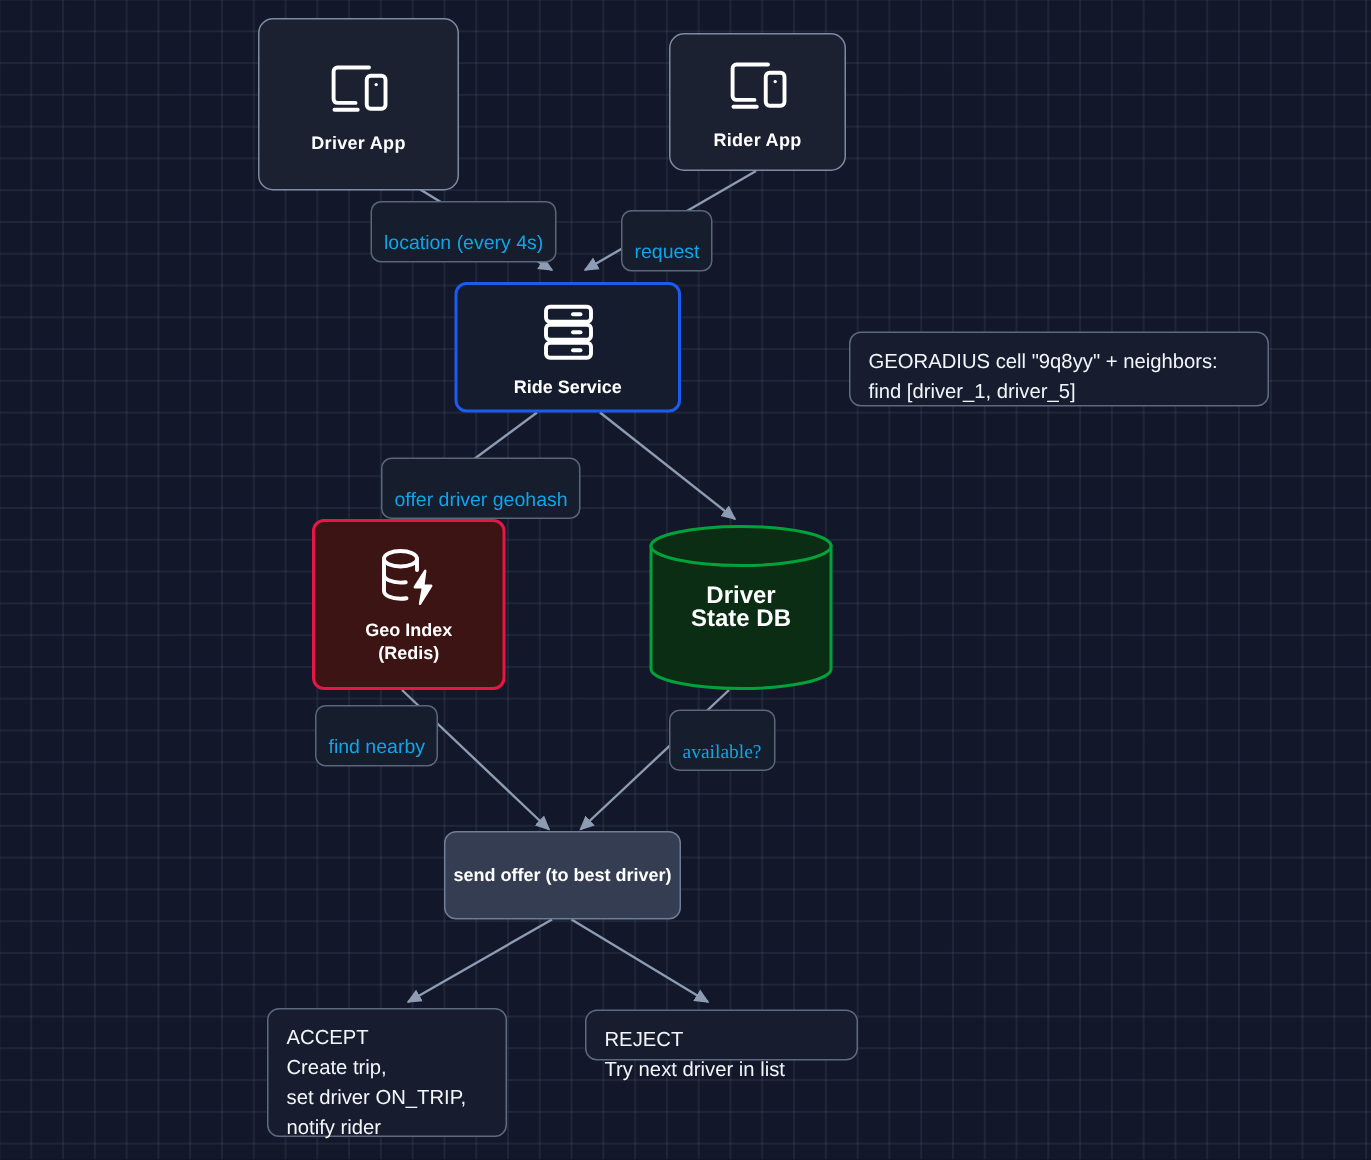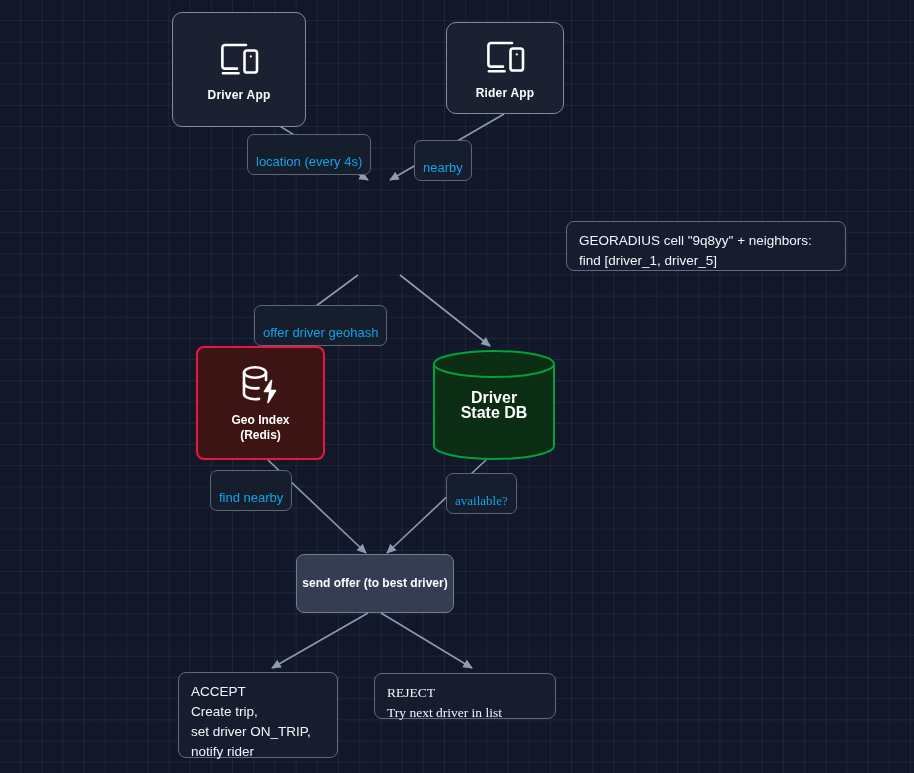--- a/index.html
+++ b/index.html
@@ -65,20 +65,21 @@
     font-size: 12px;
     font-weight: bold;
   }
   .service-card .icon-wrap { margin-bottom: 8px; }
 
   
   .redis-card {
     background: #3d1414;
     border: 2px solid #e61746;
     border-radius: 8px;
+    margin-left: 12px;
   }
   .redis-card .node-label {
     color: #ffffff;
     font-size: 12px;
     font-weight: bold;
     line-height: 15px;
   }
   .redis-card .icon-wrap { margin-bottom: 8px; }
 
   
@@ -189,20 +190,33 @@
       <svg width="48" height="38" viewBox="0 0 48 38" xmlns="http://www.w3.org/2000/svg" fill="none" stroke="#ffffff" stroke-width="2.6" stroke-linecap="round" stroke-linejoin="round">
         <path d="M31 5 H10 a2.6 2.6 0 0 0 -2.6 2.6 V26 a2.6 2.6 0 0 0 2.6 2.6 H22"></path>
         <path d="M8 33.2 H23.5"></path>
         <rect x="29.5" y="10.5" width="12.5" height="22" rx="2.6"></rect>
         <circle cx="35.8" cy="16.4" r="1.1" fill="#ffffff" stroke="none"></circle>
       </svg>
     </span>
     <span class="node-label">Rider App</span>
   </div>
 
+  <div class="node service-card" style="left:303px; top:188px; width:151px; height:87px;">
+    <span class="icon-wrap">
+      <svg width="44" height="44" viewBox="0 0 44 44" xmlns="http://www.w3.org/2000/svg" fill="none" stroke="#ffffff" stroke-width="2.6" stroke-linecap="round" stroke-linejoin="round">
+        <rect x="7" y="5.5" width="30" height="10" rx="2.6"></rect>
+        <rect x="7" y="17.5" width="30" height="10" rx="2.6"></rect>
+        <rect x="7" y="29.5" width="30" height="10" rx="2.6"></rect>
+        <path d="M25 10.5 H30"></path>
+        <path d="M25 22.5 H30"></path>
+        <path d="M25 34.5 H30"></path>
+      </svg>
+    </span>
+    <span class="node-label">Ride Service</span>
+  </div>
 
   <div class="node redis-card" style="left:196px; top:346px; width:129px; height:114px;">
     <span class="icon-wrap">
       <svg width="48" height="42" viewBox="0 0 48 42" xmlns="http://www.w3.org/2000/svg" fill="none" stroke="#ffffff" stroke-width="2.6" stroke-linecap="round" stroke-linejoin="round">
         <ellipse cx="18" cy="9.5" rx="11" ry="5.2"></ellipse>
         <path d="M7 9.5 V31 c0 2.9 4.9 5.2 11 5.2 1.4 0 2.8-.12 4-.35"></path>
         <path d="M29 9.5 V17"></path>
         <path d="M7 20.2 c0 2.9 4.9 5.2 11 5.2 1.2 0 2.4-.09 3.5-.26"></path>
         <path d="M34.5 17.5 L27.5 28.5 H33 L31 39.5 L38.5 27.5 H33.2 Z" fill="#ffffff" stroke="#ffffff" stroke-width="1.6"></path>
       </svg>
@@ -229,26 +243,26 @@
   </div>
 
   <div class="note-box" style="left:566px; top:221px; width:280px; height:50px;">GEORADIUS cell "9q8yy" + neighbors:
 find [driver_1, driver_5]</div>
 
   <div class="note-box" style="left:178px; top:672px; width:160px; height:86px;">ACCEPT
 Create trip,
 set driver ON_TRIP,
 notify rider</div>
 
-  <div class="note-box" style="left:374px; top:673px; width:182px; height:46px;font-family:Liberation Serif, serif;">REJECT
+  <div class="note-box" style="left:390px; top:673px; width:182px; height:34px;">REJECT
 Try next driver in list</div>
 
   <div class="edge-label" style="left:247px; top:134px;">location (every 4s)</div>
 
-  <div class="edge-label" style="left:414px; top:140px;">nearby</div>
+  <div class="edge-label" style="left:414px; top:140px;">request</div>
 
   <div class="edge-label" style="left:254px; top:305px;">offer driver geohash</div>
 
   <div class="edge-label" style="left:210px; top:470px;">find nearby</div>
 
   <div class="edge-label" style="left:446px; top:473px;font-family:Liberation Serif, serif;">available?</div>
 
 </div>
 
 </body></html>

